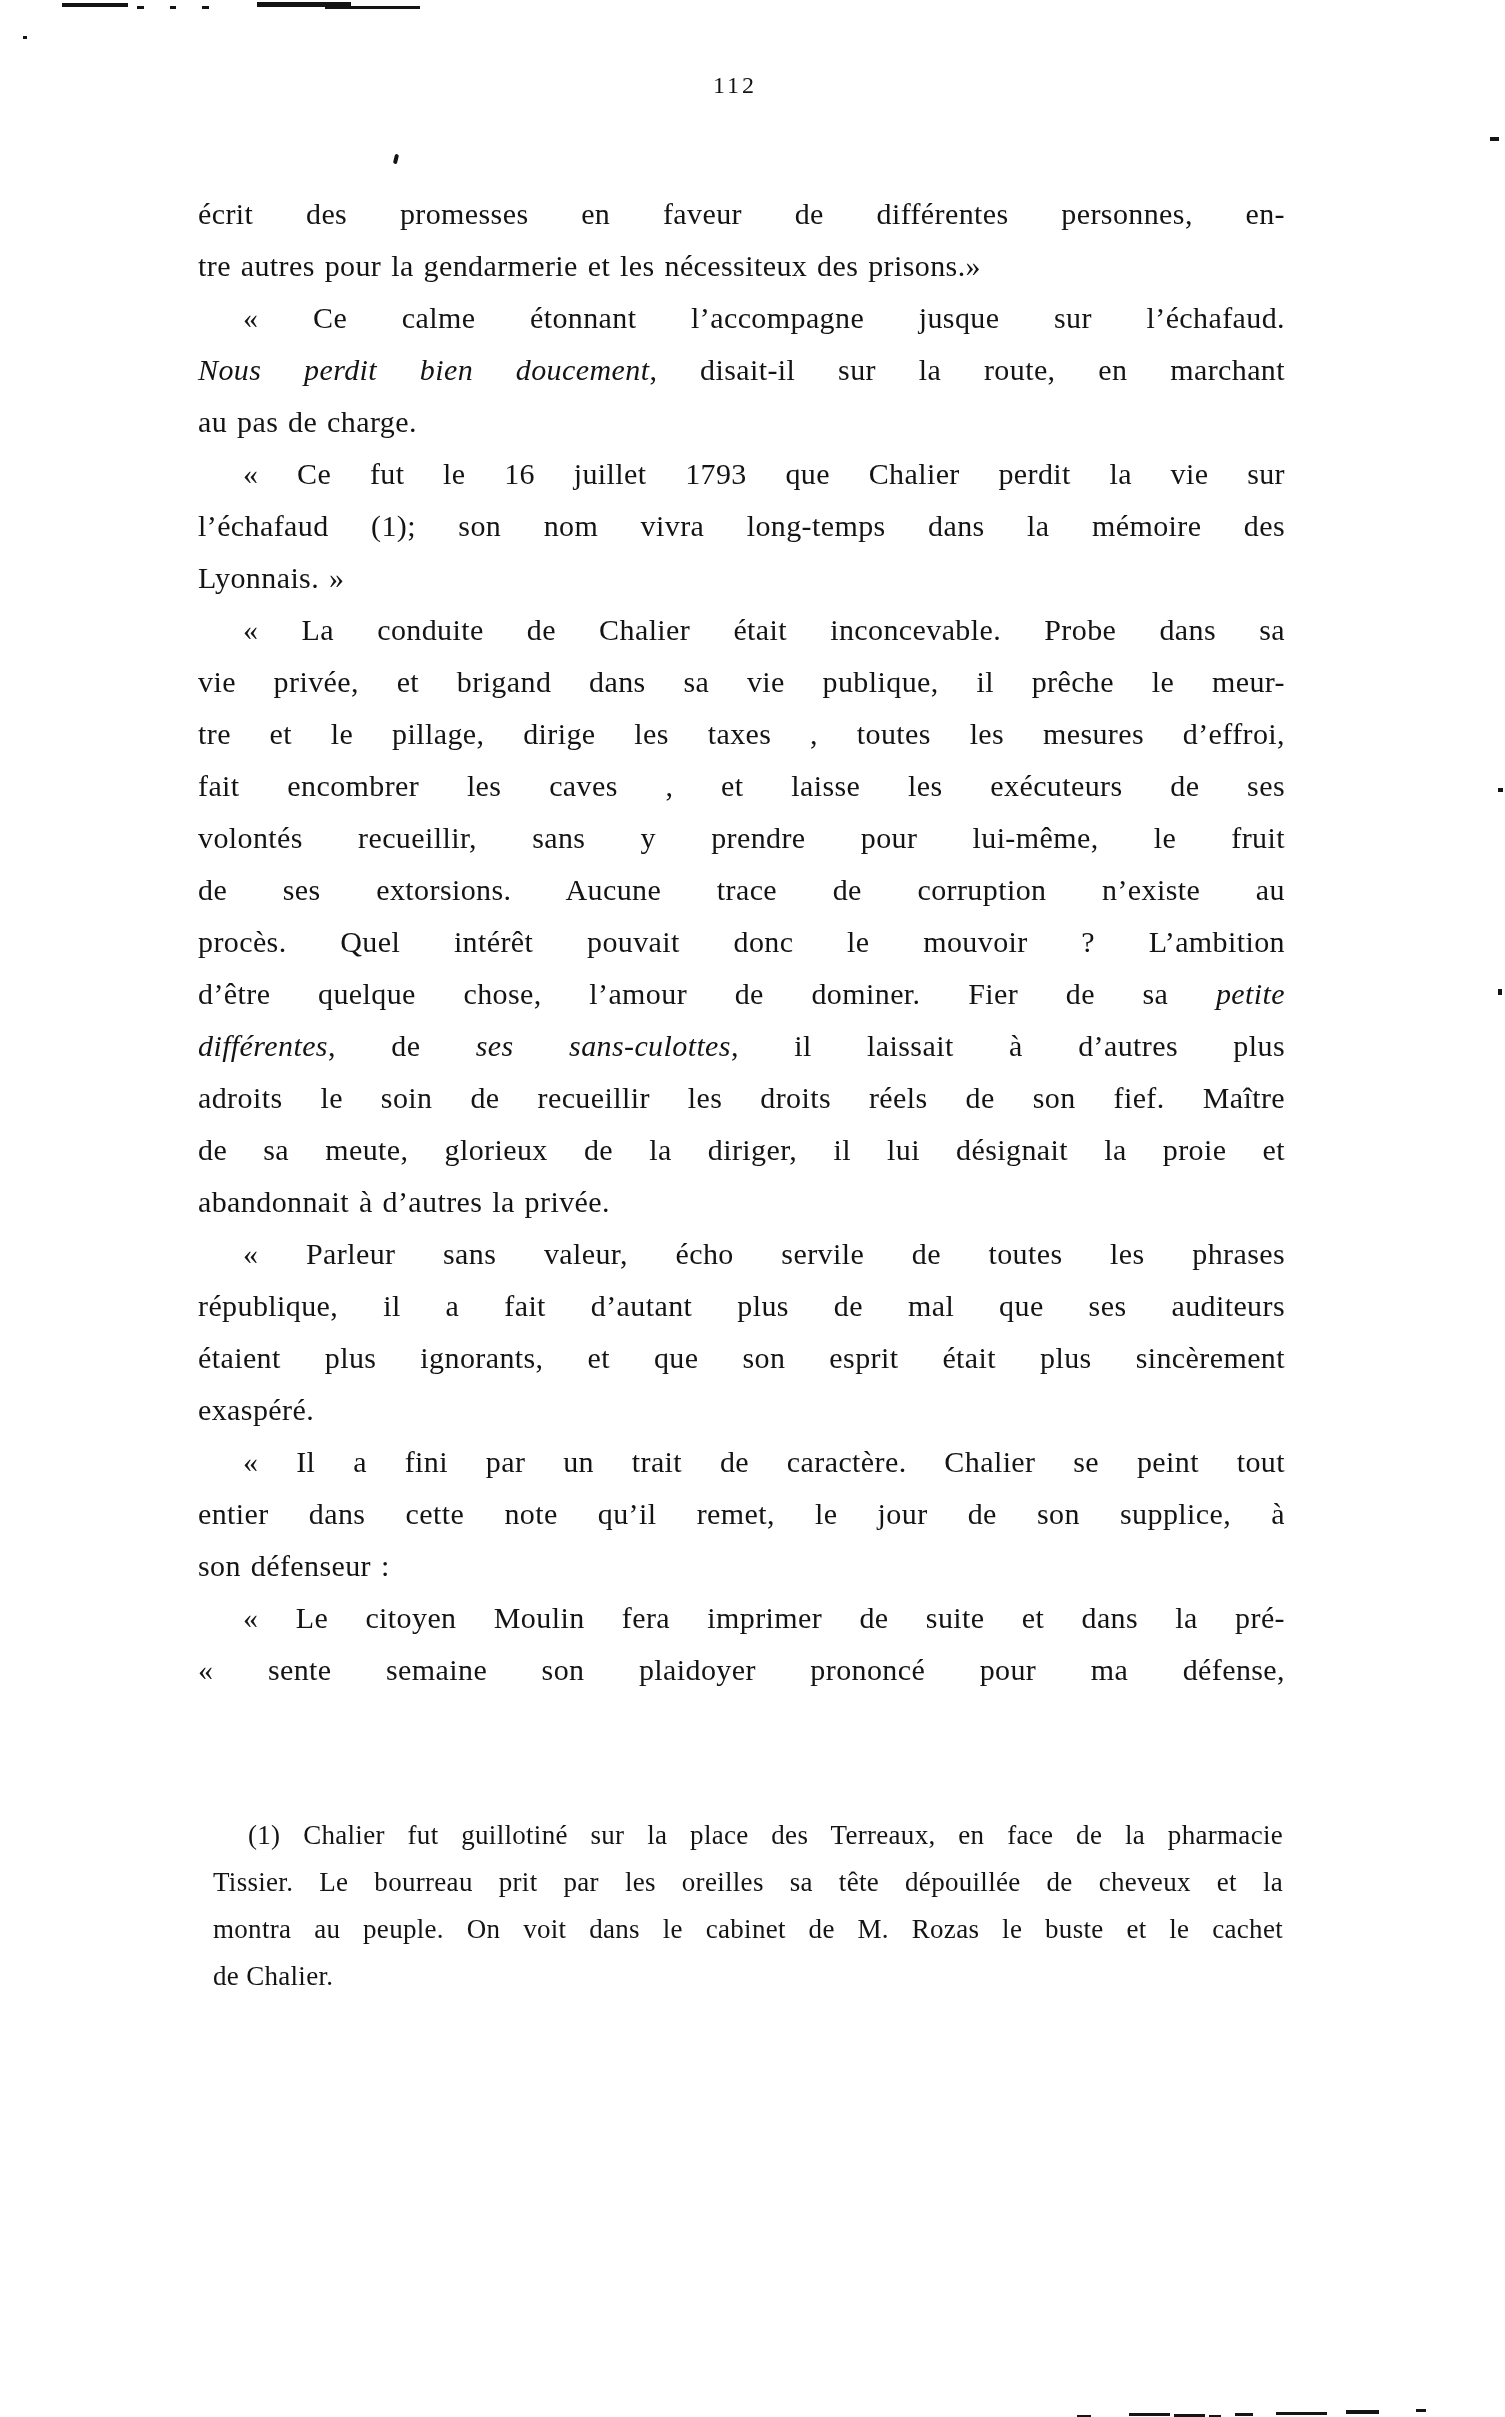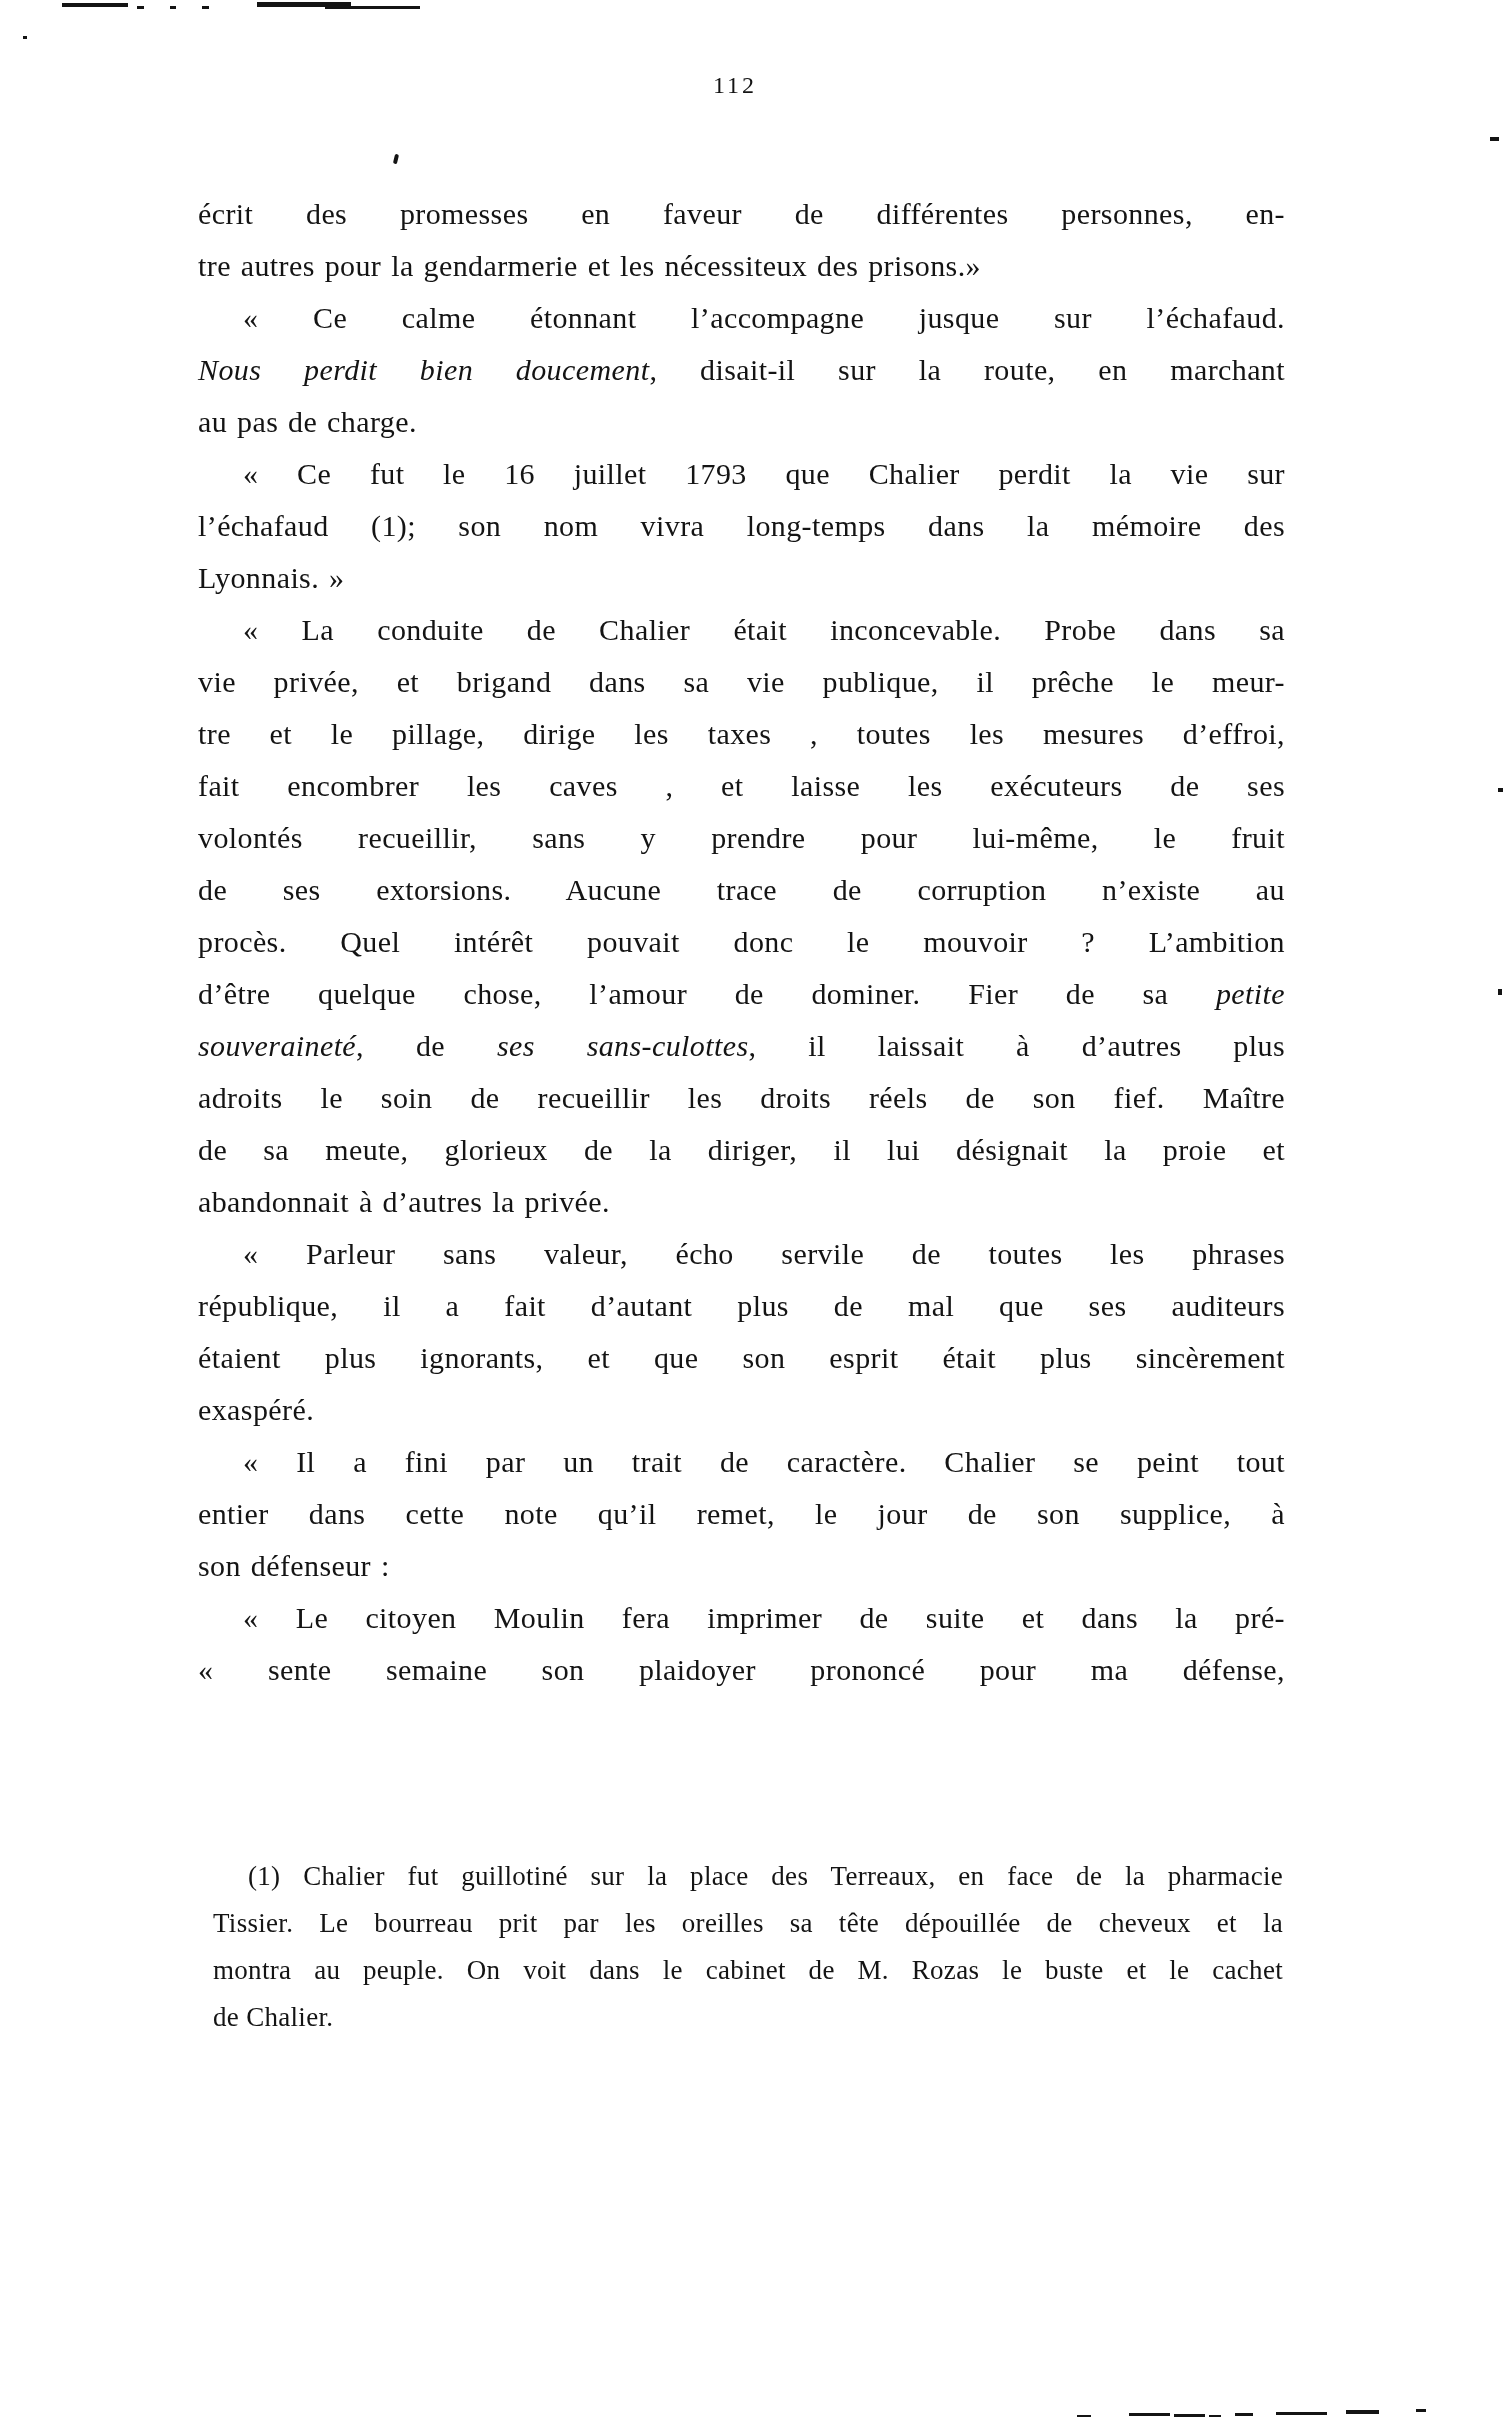--- a/index.html
+++ b/index.html
@@ -51,21 +51,21 @@
   }
   .footnote-text .line{
     height:47px;
     line-height:47px;
     white-space:nowrap;
     text-align:justify;
     text-align-last:left;
   }
   .line.fill{text-align-last:justify;}
   .body-text .line.indent{text-indent:45px;}
-  .footnote-text .line.indent{text-indent:35px;margin-top:41px;}
+  .footnote-text .line.indent{text-indent:35px;}
   .line i{font-style:italic;}
   
   .artifact{position:absolute;background:var(--ink);}
   .a-top1{left:62px;top:2.9px;width:66px;height:3.9px;}
   .a-top-d1{left:137px;top:5.9px;width:6.8px;height:2.9px;}
   .a-top-d2{left:170px;top:5.9px;width:5.9px;height:2.9px;}
   .a-top-d3{left:202px;top:5.9px;width:6.8px;height:2.9px;}
   .a-top2{left:257px;top:2px;width:94px;height:4.9px;}
   .a-top3{left:325px;top:5.9px;width:95px;height:2.9px;}
   .a-dot-left{left:23.4px;top:36px;width:3.9px;height:2.9px;}
@@ -111,21 +111,21 @@
       <div class="line fill"><span>l’échafaud (1); son nom vivra long-temps dans la mémoire des</span></div>
       <div class="line"><span>Lyonnais. »</span></div>
       <div class="line indent fill"><span>« La conduite de Chalier était inconcevable. Probe dans sa</span></div>
       <div class="line fill"><span>vie privée, et brigand dans sa vie publique, il prêche le meur-</span></div>
       <div class="line fill"><span>tre et le pillage, dirige les taxes , toutes les mesures d’effroi,</span></div>
       <div class="line fill"><span>fait encombrer les caves , et laisse les exécuteurs de ses</span></div>
       <div class="line fill"><span>volontés recueillir, sans y prendre pour lui-même, le fruit</span></div>
       <div class="line fill"><span>de ses extorsions. Aucune trace de corruption n’existe au</span></div>
       <div class="line fill"><span>procès. Quel intérêt pouvait donc le mouvoir ? L’ambition</span></div>
       <div class="line fill"><span>d’être quelque chose, l’amour de dominer. Fier de sa </span><i>petite</i></div>
-      <div class="line fill"><i>souveraineté</i><span>, de </span><i>ses sans-culottes</i><span>, il laissait à d’autres plus</span></div>
+      <div class="line fill"><i>différentes</i><span>, de </span><i>ses sans-culottes</i><span>, il laissait à d’autres plus</span></div>
       <div class="line fill"><span>adroits le soin de recueillir les droits réels de son fief. Maître</span></div>
       <div class="line fill"><span>de sa meute, glorieux de la diriger, il lui désignait la proie et</span></div>
       <div class="line"><span>abandonnait à d’autres la privée.</span></div>
       <div class="line indent fill"><span>« Parleur sans valeur, écho servile de toutes les phrases</span></div>
       <div class="line fill"><span>république, il a fait d’autant plus de mal que ses auditeurs</span></div>
       <div class="line fill"><span>étaient plus ignorants, et que son esprit était plus sincèrement</span></div>
       <div class="line"><span>exaspéré.</span></div>
       <div class="line indent fill"><span>« Il a fini par un trait de caractère. Chalier se peint tout</span></div>
       <div class="line fill"><span>entier dans cette note qu’il remet, le jour de son supplice, à</span></div>
       <div class="line"><span>son défenseur :</span></div>

